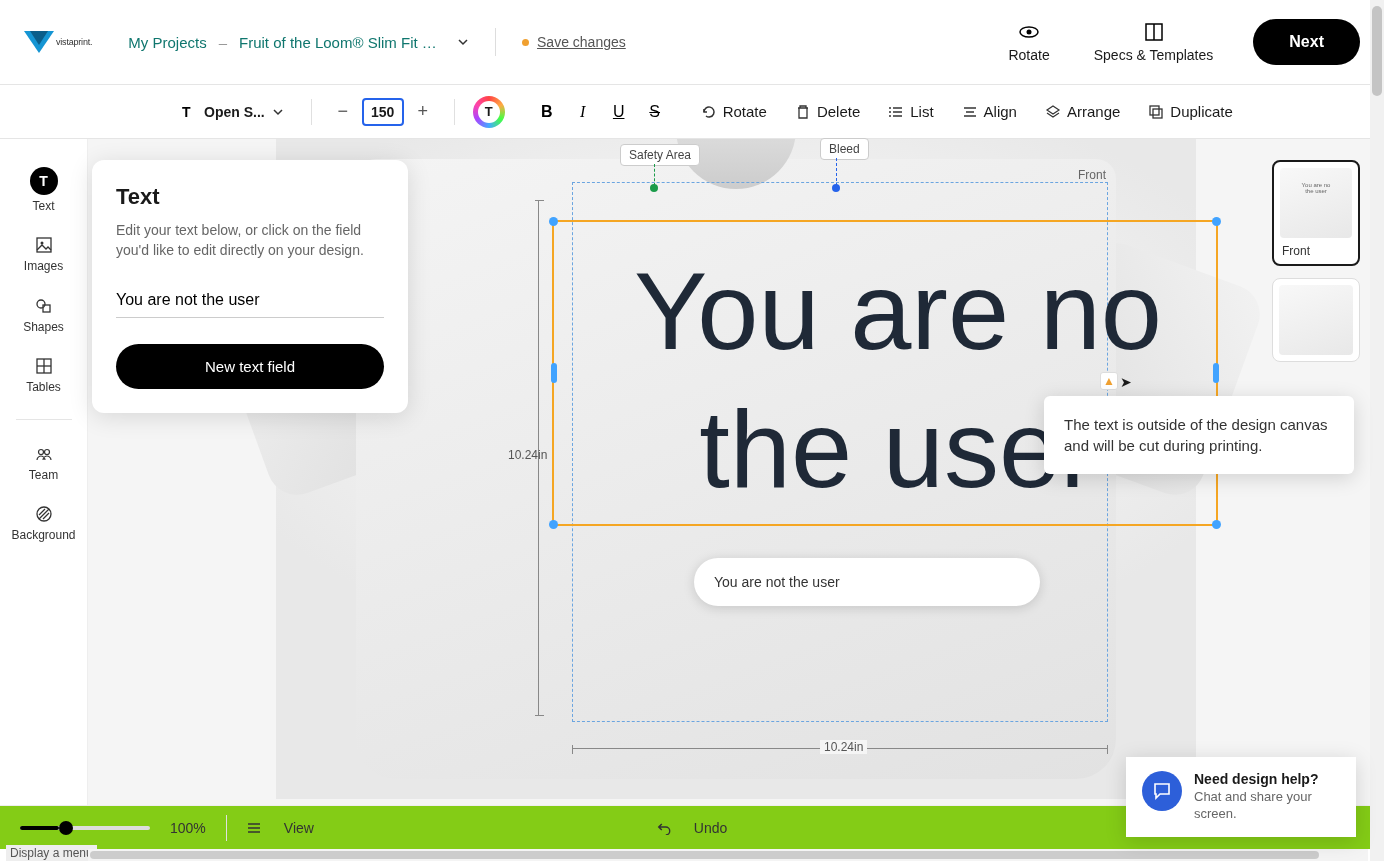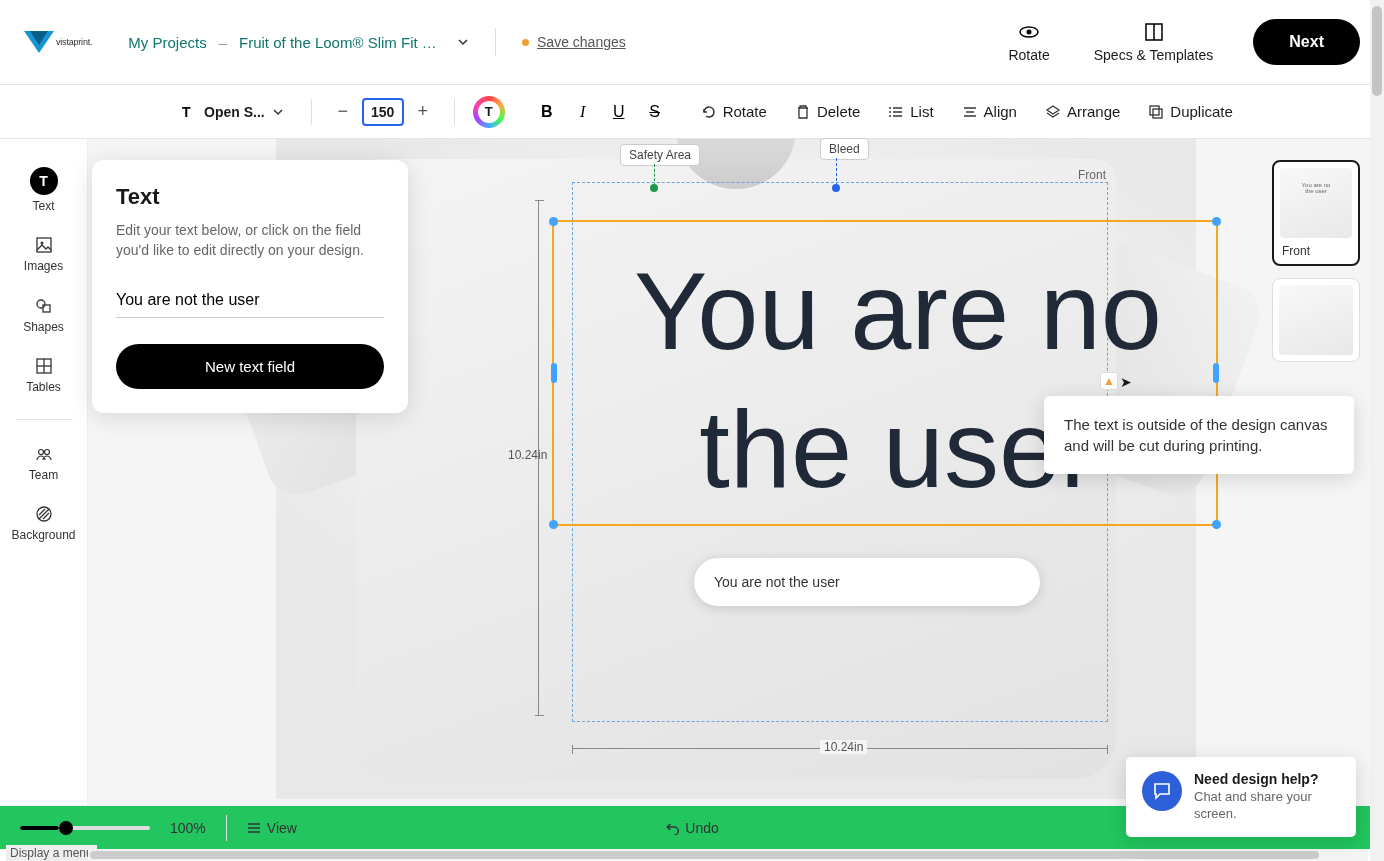--- a/index.html
+++ b/index.html
@@ -108,31 +108,31 @@
 
 
 .view-thumbs { position: absolute; right: 24px; top: 160px; width: 88px; display: flex; flex-direction: column; gap: 12px; z-index: 20; }
 .thumb { width: 88px; border: 1px solid #ddd; border-radius: 8px; background: #fff; padding: 6px; cursor: pointer; }
 .thumb.active { border: 2px solid #1a1a1a; }
 .thumb-img { width: 100%; height: 70px; background: linear-gradient(160deg,#f8f8f8,#e8e8e8); border-radius: 4px; position: relative; }
 .thumb-img.front::after { content: attr(data-txt); position: absolute; top: 14px; left: 50%; transform: translateX(-50%); font-size: 6px; color: #666; white-space: pre; text-align: center; }
 .thumb-label { font-size: 12px; color: #333; margin-top: 6px; text-align: left; padding-left: 2px; }
 
 
-.bottombar { position: absolute; left: 0; right: 0; bottom: 12px; height: 44px; background: #22c55e; border-top: 1px solid #eee; display: flex; align-items: center; padding: 0 20px; gap: 20px; }
+.bottombar { position: absolute; left: 0; right: 0; bottom: 12px; height: 44px; background: #84cc16; border-top: 1px solid #eee; display: flex; align-items: center; padding: 0 20px; gap: 20px; }
 .zoom-slider { position: relative; width: 130px; height: 4px; background: #ddd; border-radius: 2px; }
 .zoom-fill { position: absolute; left: 0; top: 0; height: 4px; width: 30%; background: #000; border-radius: 2px; }
 .zoom-thumb { position: absolute; left: 30%; top: -5px; width: 14px; height: 14px; background: #000; border-radius: 50%; }
 .zoom-label { font-size: 14px; color: #333; }
 .bottom-sep { width: 1px; height: 26px; background: #e0e0e0; }
-.view-btn, .undo-btn { display: flex; align-items: center; gap: 6px; cursor: pointer; font-size: 14px; color: #333; }
+.view-btn, .undo-btn { display: flex; align-items: center; gap: 23px; cursor: pointer; font-size: 14px; color: #333; }
 .bottom-spacer { flex: 1; }
 
 
-.help-widget { position: absolute; right: 28px; bottom: 24px; width: 230px; background: #fff; border-radius: 5px; box-shadow: 0 4px 20px rgba(0,0,0,0.15); padding: 14px 16px; display: flex; gap: 12px; align-items: flex-start; z-index: 40; }
+.help-widget { position: absolute; right: 28px; bottom: 24px; width: 230px; background: #fff; border-radius: 0; box-shadow: 0 4px 20px rgba(0,0,0,0.15); padding: 14px 16px; display: flex; gap: 12px; align-items: flex-start; z-index: 40; }
 .help-icon { width: 40px; height: 40px; border-radius: 50%; background: #2d5fd9; color: #fff; display: flex; align-items: center; justify-content: center; flex-shrink: 0; }
 .help-text strong { font-size: 14px; display: block; margin-bottom: 2px; }
 .help-text span { font-size: 13px; color: #666; line-height: 1.3; display: block; }
 
 
 .status-bar { position: absolute; left: 6px; bottom: 0; font-size: 12px; color: #555; background: #eee; padding: 1px 4px; }
 
 
 .vscrollbar { position: absolute; right: 0; top: 0; width: 14px; height: 100%; background: #f1f1f1; }
 .vscrollbar-thumb { position: absolute; top: 6px; left: 2px; width: 10px; height: 90px; background: #c4c4c4; border-radius: 5px; }

